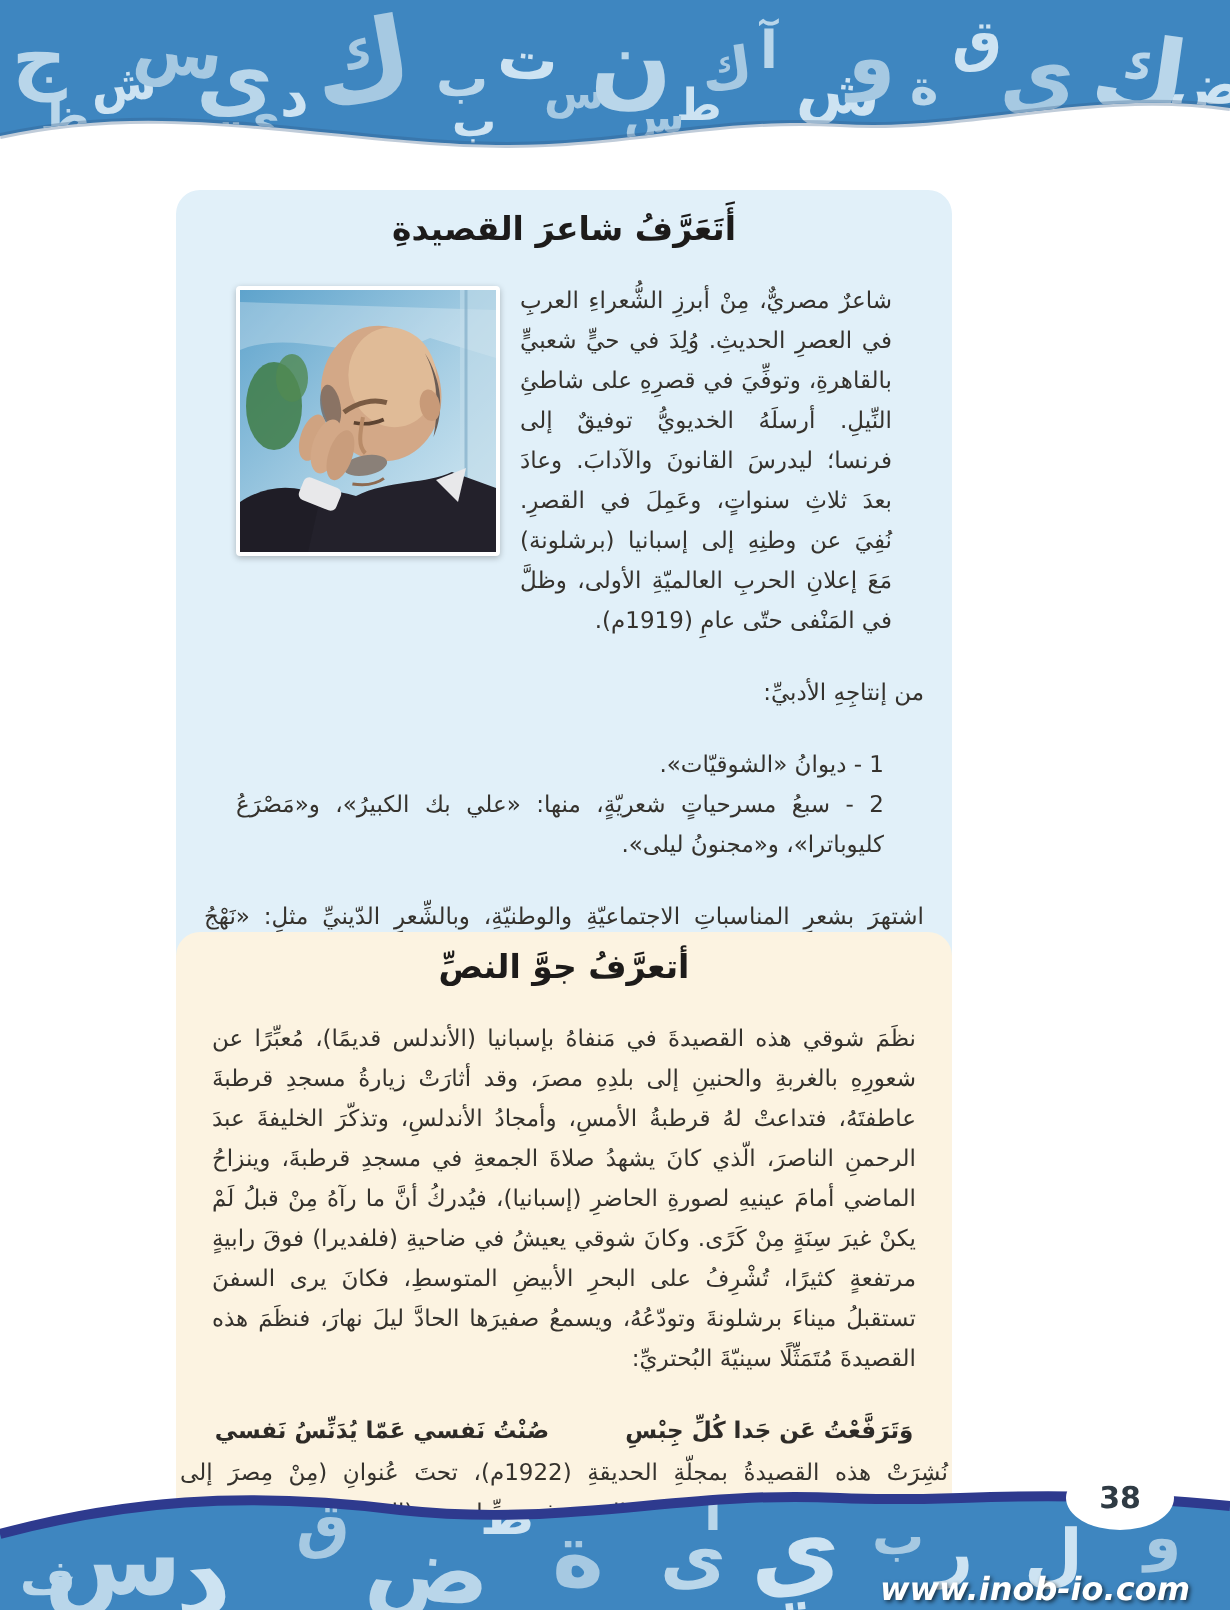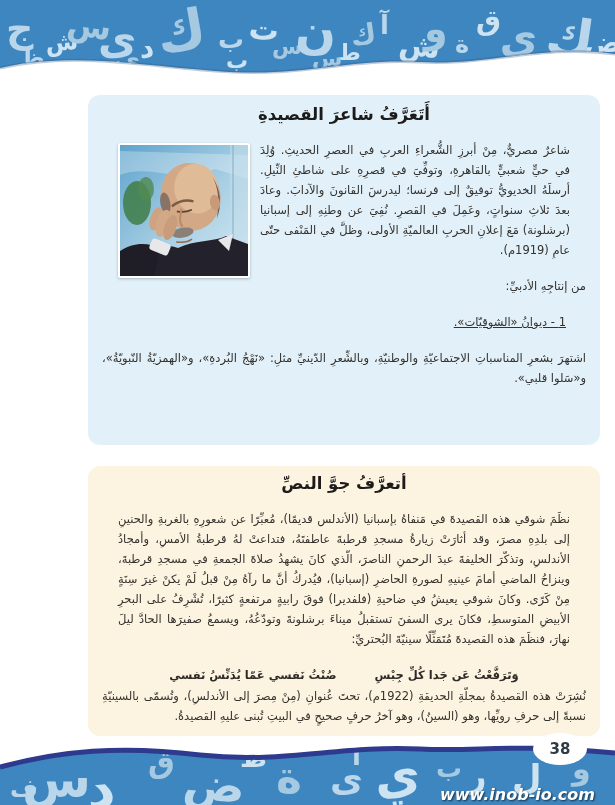--- a/index.html
+++ b/index.html
@@ -4,41 +4,41 @@
 <style>
   html,body{margin:0;padding:0;}
   body{
     width:615px;height:805px;position:relative;overflow:hidden;
     background:#ffffff;
     font-family:"DejaVu Sans",sans-serif;
   }
   .top-band-svg{position:absolute;top:0;left:0;}
   .bottom-band-svg{position:absolute;bottom:0;left:0;}
   .card{
-    position:absolute;left:88px;width:512px;border-radius:12px;
+    position:absolute;left:88px;width:388px;border-radius:12px;
     direction:rtl;box-sizing:border-box;
   }
   .card-poet{top:95px;min-height:350px;background:#e1f0f9;padding:8px 14px 10px;}
-  .card-atmos{top:466px;min-height:262px;background:#fcf3e1;padding:6px 14px 10px;}
+  .card-atmos{top:466px;min-height:262px;background:#fcf3e1;padding:6px 2px 10px;}
   .card-title{
     text-align:center;font-weight:bold;font-size:16.5px;color:#1d1b1a;
     margin:2px 0 6px;
   }
   .poet-name{font-weight:bold;font-size:12.5px;color:#1d1b1a;margin:0 0 3px;}
   .body-text{
     font-size:11.5px;line-height:20px;color:#35322d;
     text-align:justify;margin:16px;
   }
   .photo{
     float:left;width:128px;height:131px;margin:3px 10px 5px 0;
     border:2px solid #ffffff;border-radius:2px;
     box-shadow:0 1px 3px rgba(0,0,0,.25);
     overflow:hidden;background:#9cc4dd;
   }
-  .works{padding-right:4px;text-decoration:underline;}
+  .works{padding-right:4px;}
   .works .work-item{display:block;}
   .verse{
     display:flex;direction:rtl;justify-content:center;gap:38px;
     font-size:11.5px;font-weight:bold;color:#2e2b27;
     margin:1px 0 1px;line-height:20px;
   }
   .watermark{
     position:absolute;right:20px;bottom:1px;z-index:6;
     font-size:16px;font-weight:bold;font-style:italic;color:#ffffff;
     text-shadow:1px 1px 2px rgba(0,0,0,.65);
@@ -124,20 +124,21 @@
         </g>
         <path d="M0,131 L0,106 C12,98 28,96 40,104 L34,131 Z" fill="#1f1d26"></path>
         <rect x="30" y="96" width="20" height="12" rx="3" fill="#e8e8ea" transform="rotate(22 40 102)"></rect>
       </svg>
     </span>
     <span>شاعرٌ مصريٌّ، مِنْ أبرزِ الشُّعراءِ العربِ في العصرِ الحديثِ. وُلِدَ في حيٍّ شعبيٍّ بالقاهرةِ، وتوفِّيَ في قصرِهِ على شاطئِ النِّيلِ. أرسلَهُ الخديويُّ توفيقٌ إلى فرنسا؛ ليدرسَ القانونَ والآدابَ. وعادَ بعدَ ثلاثِ سنواتٍ، وعَمِلَ في القصرِ. نُفِيَ عن وطنِهِ إلى إسبانيا (برشلونة) مَعَ إعلانِ الحربِ العالميّةِ الأولى، وظلَّ في المَنْفى حتّى عامِ (1919م).</span>
   </div>
   <p class="body-text" style="margin:0;">من إنتاجِهِ الأدبيِّ:</p>
   <div class="body-text works">
     <span class="work-item">1 - ديوانُ «الشوقيّات».</span>
+    <span class="work-item">2 - سبعُ مسرحياتٍ شعريّةٍ، منها: «علي بك الكبيرُ»، و«مَصْرَعُ كليوباترا»، و«مجنونُ ليلى».</span>
   </div>
   <p class="body-text" style="margin:0;">اشتهرَ بشعرِ المناسباتِ الاجتماعيّةِ والوطنيّةِ، وبالشِّعرِ الدّينيِّ مثلِ: «نَهْجُ البُردةِ»، و«الهمزيّةُ النّبويّةُ»، و«سَلوا قلبي».</p>
 </section>
 
 <section class="card card-atmos">
   <h2 class="card-title">أتعرَّفُ جوَّ النصِّ</h2>
   <p class="body-text">نظَمَ شوقي هذه القصيدةَ في مَنفاهُ بإسبانيا (الأندلس قديمًا)، مُعبِّرًا عن شعورِهِ بالغربةِ والحنينِ إلى بلدِهِ مصرَ، وقد أثارَتْ زيارةُ مسجدِ قرطبةَ عاطفتَهُ، فتداعتْ لهُ قرطبةُ الأمسِ، وأمجادُ الأندلسِ، وتذكّرَ الخليفةَ عبدَ الرحمنِ الناصرَ، الّذي كانَ يشهدُ صلاةَ الجمعةِ في مسجدِ قرطبةَ، وينزاحُ الماضي أمامَ عينيهِ لصورةِ الحاضرِ (إسبانيا)، فيُدركُ أنَّ ما رآهُ مِنْ قبلُ لَمْ يكنْ غيرَ سِنَةٍ مِنْ كَرًى. وكانَ شوقي يعيشُ في ضاحيةِ (فلفديرا) فوقَ رابيةٍ مرتفعةٍ كثيرًا، تُشْرِفُ على البحرِ الأبيضِ المتوسطِ، فكانَ يرى السفنَ تستقبلُ ميناءَ برشلونةَ وتودّعُهُ، ويسمعُ صفيرَها الحادَّ ليلَ نهارَ، فنظَمَ هذه القصيدةَ مُتَمَثِّلًا سينيّةَ البُحتريِّ:</p>
   <div class="verse">
     <span>وَتَرَفَّعْتُ عَن جَدا كُلِّ جِبْسِ</span>
     <span>صُنْتُ نَفسي عَمّا يُدَنِّسُ نَفسي</span>

